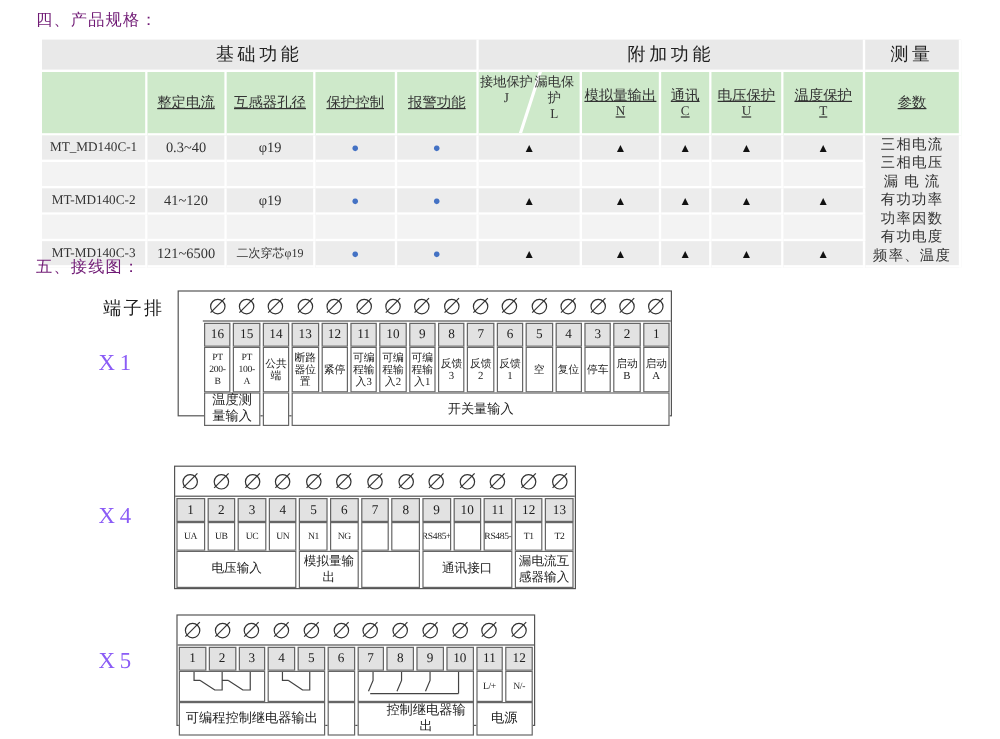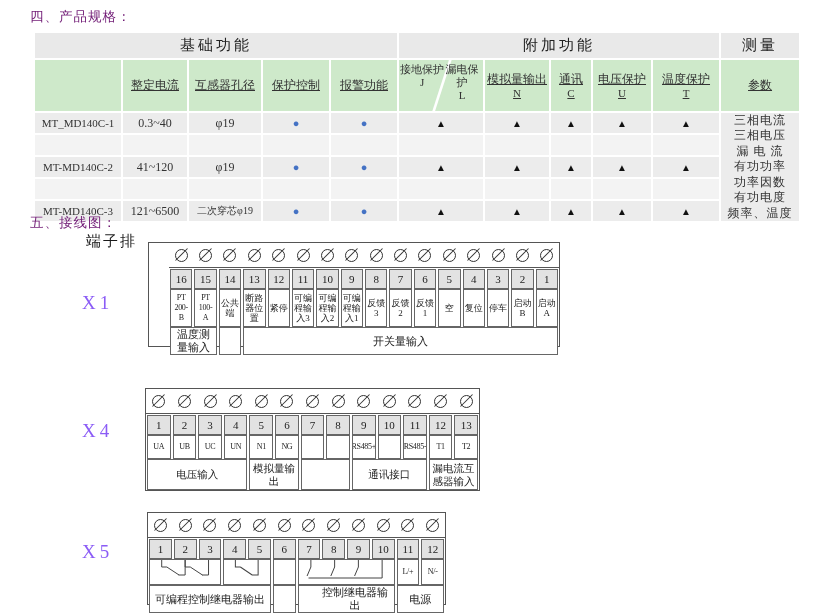--- a/index.html
+++ b/index.html
@@ -60,21 +60,21 @@
   .pos-X4 .trow.mid{height:24px;}
   .pos-X5 .trow.mid{height:26px;}
   .pos-X1 .trow.grp{height:19px;font-family:Liberation Serif, serif;}
   .pos-X4 .trow.grp{height:31px;}
   .pos-X5 .trow.grp{height:19px;}
   .pos-X4 .gcell{font-size:10.5px;}
   .block-label{position:absolute;font-size:19px;letter-spacing:4px;color:#8b5cf6;}
   .pos-lab-X1{left:82px;top:292px;}
   .pos-lab-X4{left:82px;top:420px;}
   .pos-lab-X5{left:82px;top:541px;}
-  #strip-label{position:absolute;left:86px;top:232px;font-size:15px;letter-spacing:2px;color:#1a1a1a;}
+  #strip-label{position:absolute;left:86px;top:248px;font-size:15px;letter-spacing:2px;color:#1a1a1a;}
 </style>
 </head>
 <body>
 
 <div class="canvas">
 
   <div id="title4" class="sec-title">四、产品规格：</div>
 
   <table class="spec">
     <colgroup>

